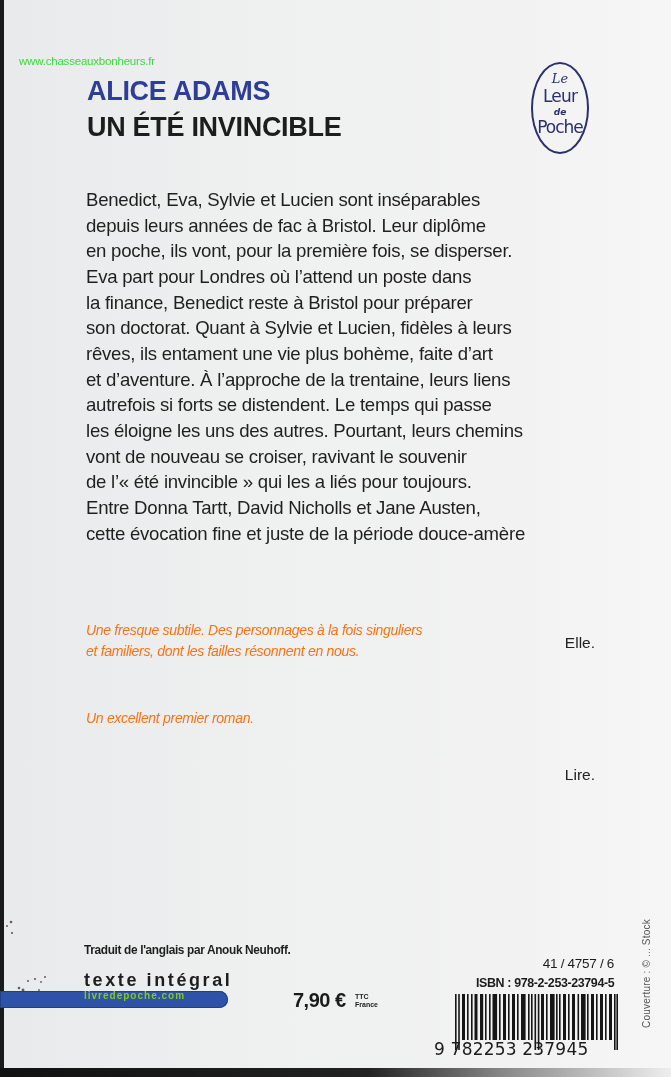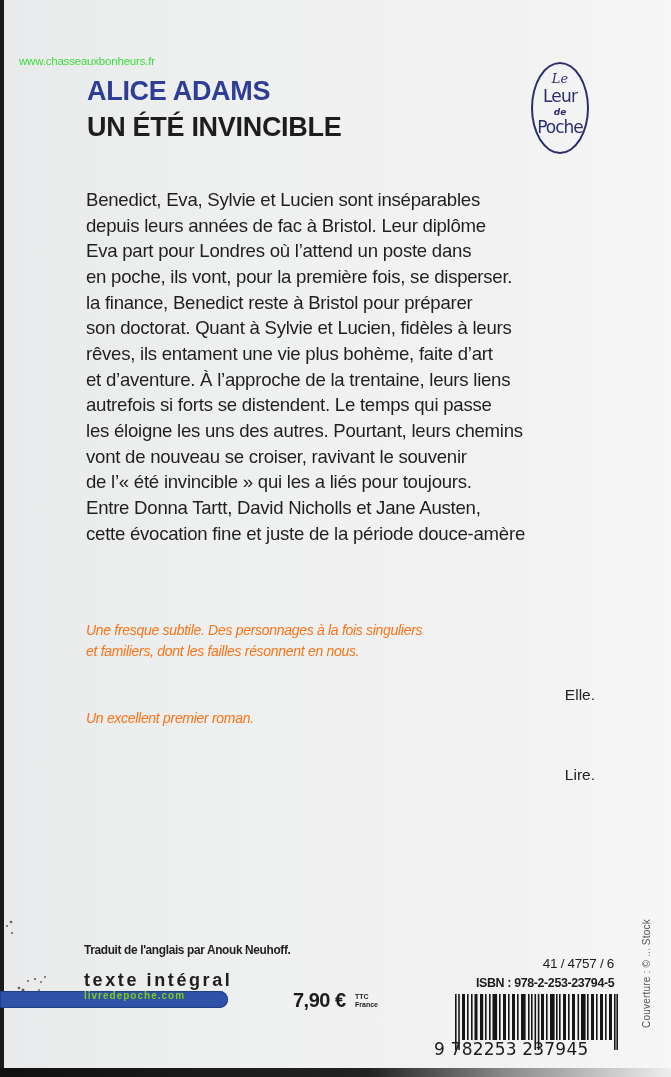--- a/index.html
+++ b/index.html
@@ -119,39 +119,39 @@
 <div class="logo">
   <span class="le">Le</span>
   <span class="livre">Leur</span>
   <span class="de">de</span>
   <span class="poche">Poche</span>
 </div>
 
 <div class="blurb">
   <span class="line">Benedict, Eva, Sylvie et Lucien sont inséparables</span>
   <span class="line">depuis leurs années de fac à Bristol. Leur diplôme</span>
+  <span class="line">en poche, ils vont, pour la première fois, se disperser.</span>
   <span class="line">Eva part pour Londres où l’attend un poste dans</span>
-  <span class="line">en poche, ils vont, pour la première fois, se disperser.</span>
   <span class="line">la finance, Benedict reste à Bristol pour préparer</span>
   <span class="line">son doctorat. Quant à Sylvie et Lucien, fidèles à leurs</span>
   <span class="line">rêves, ils entament une vie plus bohème, faite d’art</span>
   <span class="line">et d’aventure. À l’approche de la trentaine, leurs liens</span>
   <span class="line">autrefois si forts se distendent. Le temps qui passe</span>
   <span class="line">les éloigne les uns des autres. Pourtant, leurs chemins</span>
   <span class="line">vont de nouveau se croiser, ravivant le souvenir</span>
   <span class="line">de l’« été invincible » qui les a liés pour toujours.</span>
   <span class="line">Entre Donna Tartt, David Nicholls et Jane Austen,</span>
   <span class="line">cette évocation fine et juste de la période douce-amère</span>
 </div>
 
 <div class="quote" style="top:620px;">
   <span class="line">Une fresque subtile. Des personnages à la fois singuliers</span>
   <span class="line">et familiers, dont les failles résonnent en nous.</span>
 </div>
-<div class="source" style="top:686px;">Elle.</div>
+<div class="source" style="top:634px;">Elle.</div>
 
 <div class="quote" style="top:708px;">
   <span class="line">Un excellent premier roman.</span>
 </div>
 <div class="source" style="top:766px;">Lire.</div>
 
 <svg class="dots" viewBox="0 0 50 110">
   <g fill="#6b5a5a">
     <circle cx="7" cy="22" r="1.3"></circle>
       <circle cx="3" cy="26" r="1"></circle>

